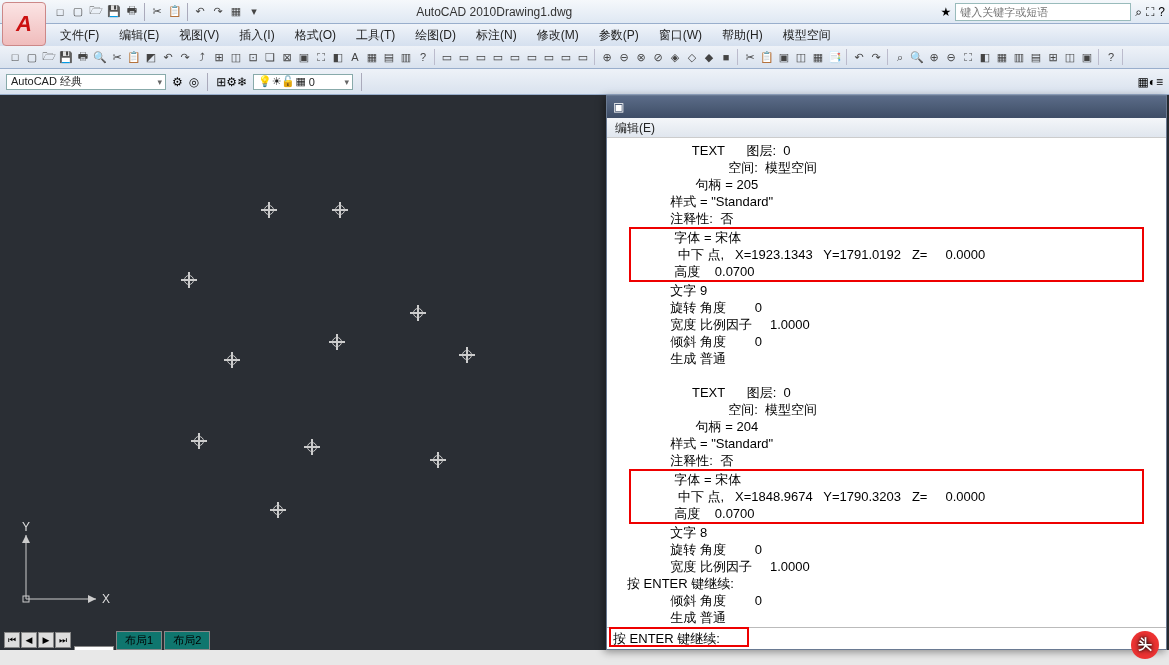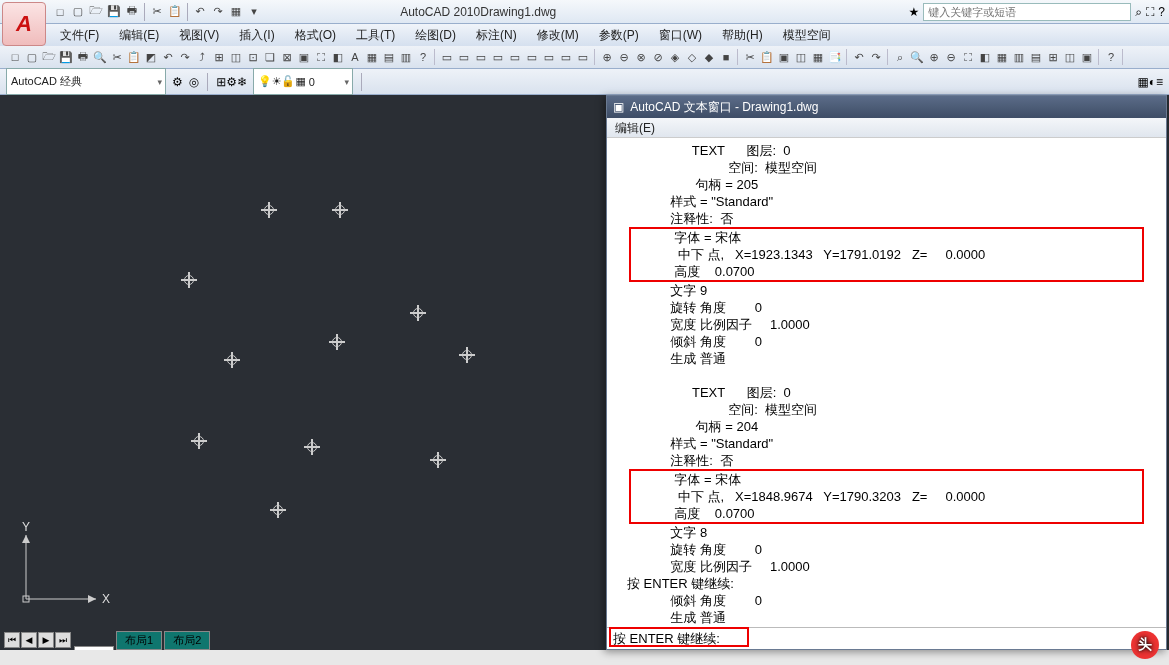--- a/index.html
+++ b/index.html
@@ -2,29 +2,29 @@
 <html><head>
 <meta charset="utf-8">
 <style>
 * { box-sizing: border-box; margin: 0; padding: 0; font-family: "Microsoft YaHei", SimSun, sans-serif; }
 body { width: 1169px; height: 665px; background: #e8e8e8; overflow: hidden; position: relative; font-size: 12px; }
 .titlebar { height: 24px; background: linear-gradient(#f5f8fb,#dfe8f3); display: flex; align-items: center; padding: 0 4px; gap: 4px; border-bottom: 1px solid #99aecc; }
 .qat { display: flex; gap: 2px; align-items: center; flex:1;}
 .qat .ico, .tb .ico { width:16px; height:16px; display:flex; align-items:center; justify-content:center; font-size:11px; color:#444; border:1px solid transparent; border-radius:2px; cursor:pointer;}
 .sep { width:1px; height:18px; background:#aab; margin:0 2px;}
 .titletext { font-size:12px; color:#333; margin:0 auto; display:flex; }
-.search { width:208px; height:18px; border:1px solid #9bb; font-size:11px; padding:0 4px; color:#888; background:#fff;}
+.search { width:176px; height:18px; border:1px solid #9bb; font-size:11px; padding:0 4px; color:#888; background:#fff;}
 .menubar { height:22px; background:linear-gradient(#f0f4fa,#d5e0ef); display:flex; align-items:center; padding-left:50px; gap:0;}
 .menubar .mi { padding:3px 10px; font-size:12px; color:#222; cursor:pointer;}
 .applogo { position:absolute; left:2px; top:2px; width:44px; height:44px; background:linear-gradient(#fbe4e4,#f0bcbc); border:1px solid #c88; border-radius:4px; display:flex; align-items:center; justify-content:center; font-size:22px; font-weight:bold; color:#c11; font-style:italic; z-index:10;}
 .toolbars { background:linear-gradient(#eef2f8,#d9e2ee); padding:3px 4px; border-bottom:1px solid #99aecc;}
 .tb { display:flex; align-items:center; gap:1px; flex-wrap:wrap;}
 .tb .grp { display:flex; gap:1px; padding:0 3px; border-right:1px solid #bbc;}
 .layerbar { height:26px; background:linear-gradient(#eef2f8,#d9e2ee); display:flex; align-items:center; gap:6px; padding:0 6px; border-bottom:1px solid #99aecc;}
-.combo { height:27px; background:#fff; border:1px solid #8aa; font-size:11px; padding:0 18px 0 4px; display:flex; align-items:center; position:relative; cursor:pointer; color:#222;text-align:right;}
+.combo { height:16px; background:#fff; border:1px solid #8aa; font-size:11px; padding:0 18px 0 4px; display:flex; align-items:center; position:relative; cursor:pointer; color:#222;text-align:right;}
 .combo::after { content:"▾"; position:absolute; right:3px; color:#666; font-size:9px;}
 .workspace { position:relative; height:555px; display:flex;}
 .canvas { flex:1; background:#2a2e34; position:relative; overflow:hidden;}
 .ucs { position:absolute; left:18px; bottom:30px; color:#ddd; pointer-events:none;}
 .ucs svg { overflow:visible;}
 .pt { position:absolute; width:16px; height:16px; transform:translate(-8px,-8px); pointer-events:none;}
 .pt::before,.pt::after { content:""; position:absolute; background:#ccc;}
 .pt::before { left:7px; top:0; width:2px; height:16px;}
 .pt::after { top:7px; left:0; height:2px; width:16px;}
 .pt span { position:absolute; left:3px; top:3px; width:10px; height:10px; border:1px solid #ccc; border-radius:50%;}
@@ -239,21 +239,20 @@
         <span></span>
       </div>
       <div class="pt" style="left: 278px; top: 415px;">
         <span></span>
       </div>
     </div>
 
   <div class="textwin">
     <div class="tw-title">
       <span>▣</span>
-      <span>AutoCAD 文本窗口 - Drawing1.dwg</span>
     </div>
     <div class="tw-menu">
       <span>编辑(E)</span>
     </div>
     <div class="tw-body" id="twbody"><div>                  TEXT      图层:  0
                             空间:  模型空间
                    句柄 = 205
             样式 = "Standard"
             注释性:  否</div><div style="border: 2px solid rgb(238, 0, 0); margin: 0px 2px; padding: 0px;">            字体 = 宋体
              中下 点,   X=1923.1343   Y=1791.0192   Z=     0.0000

